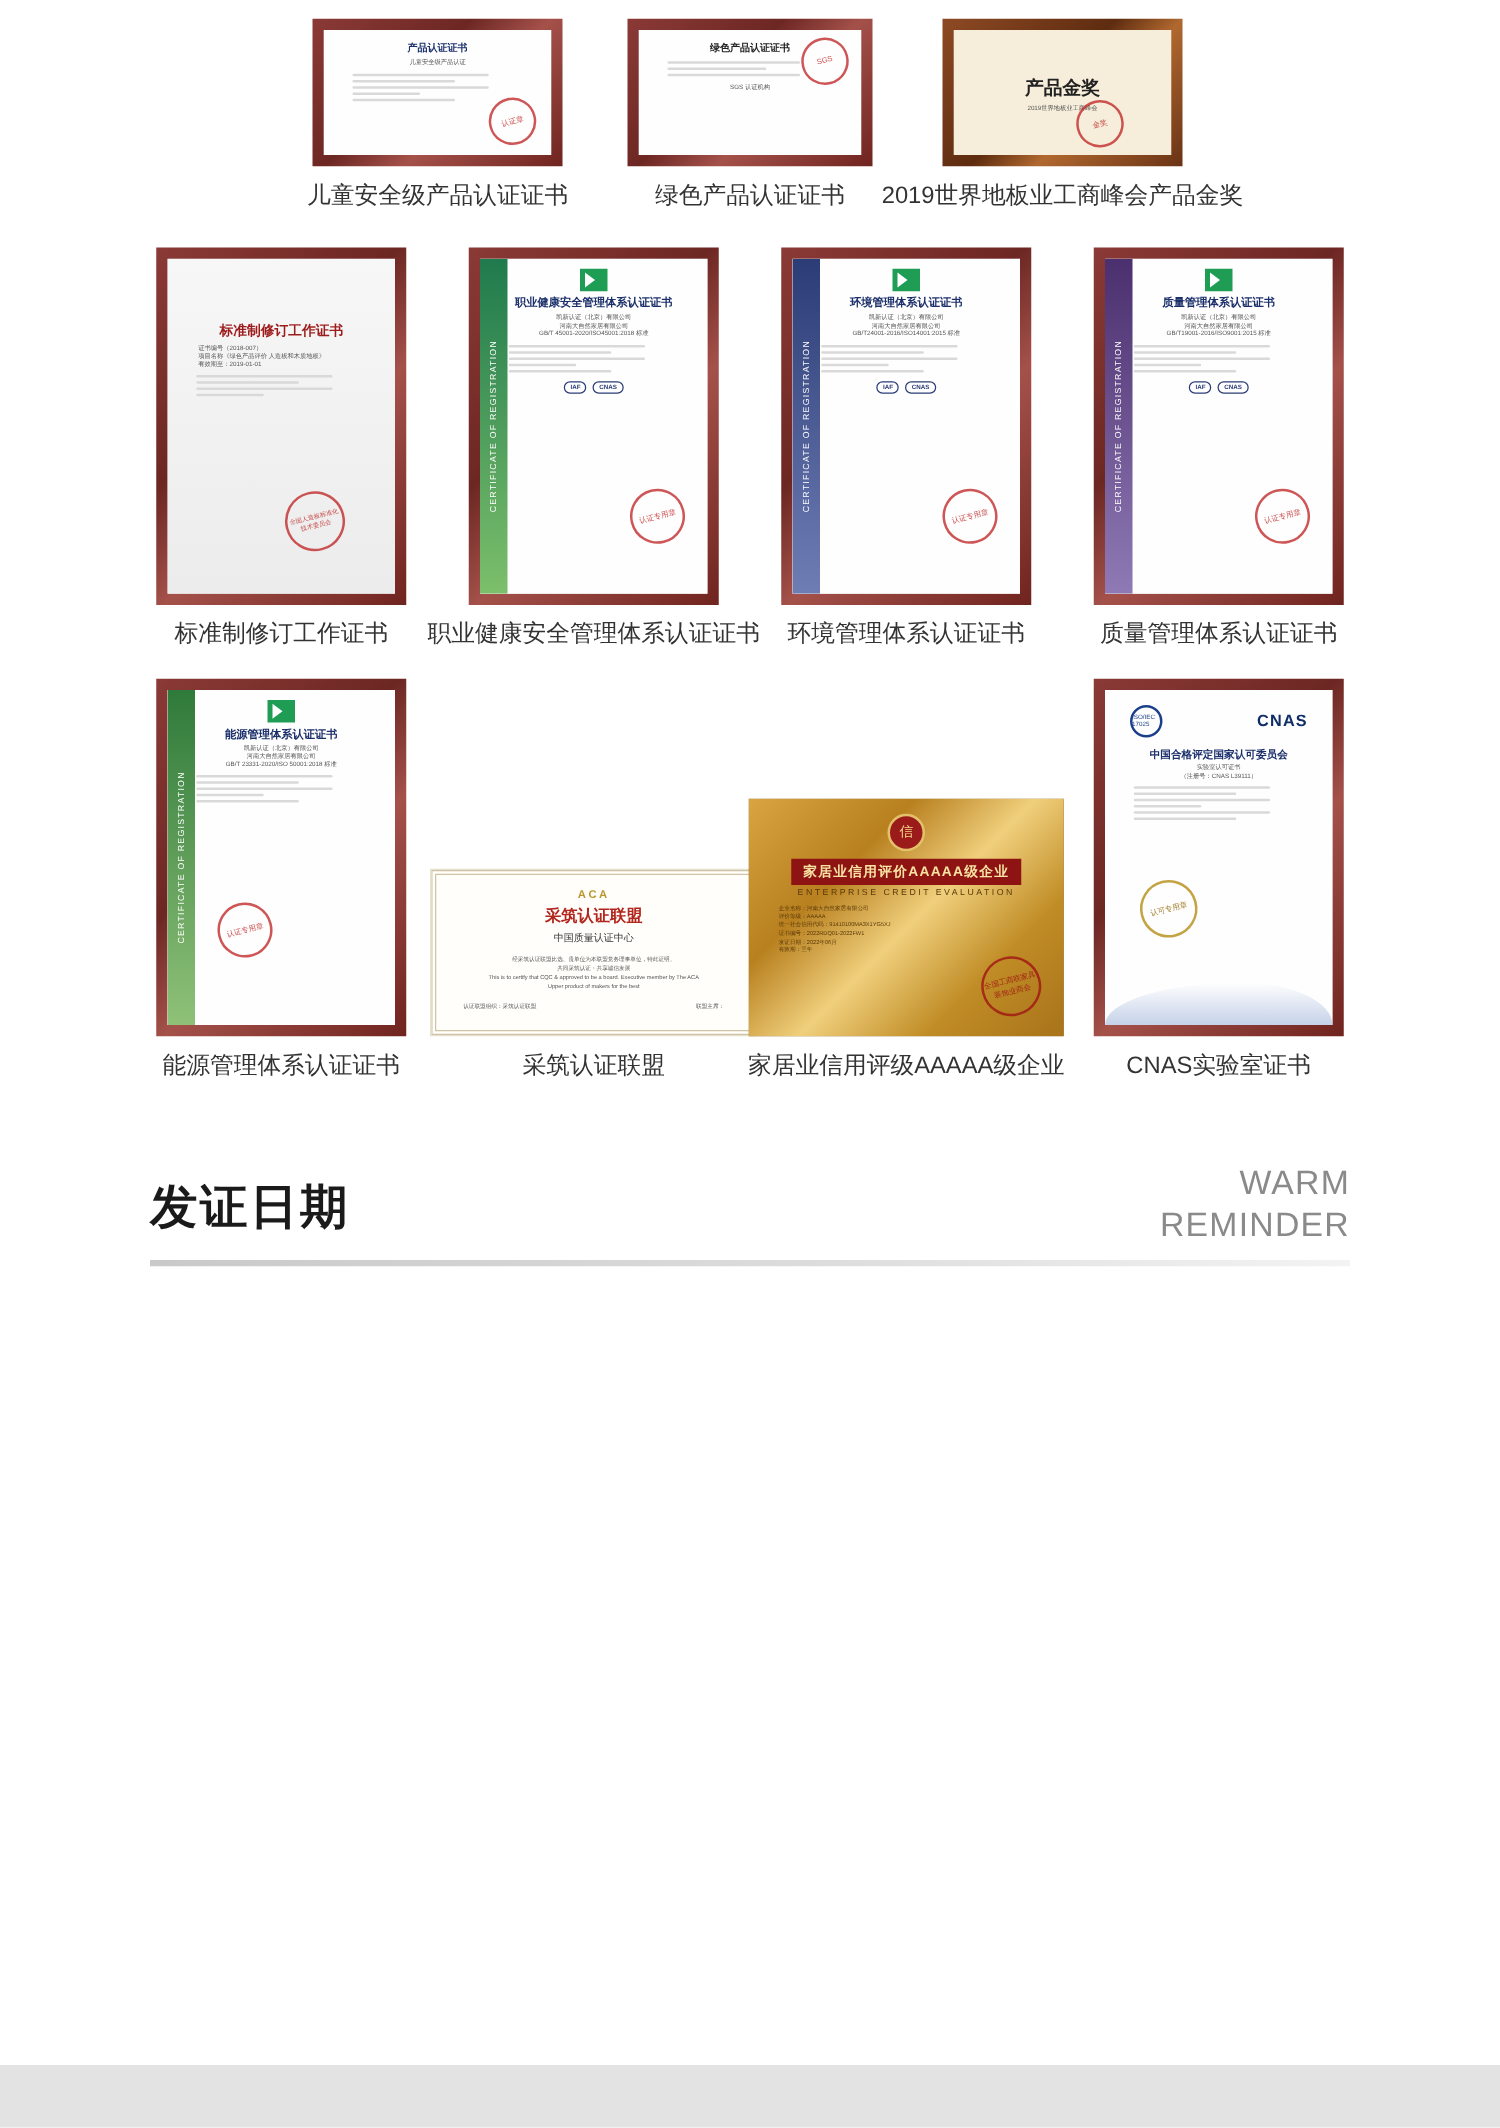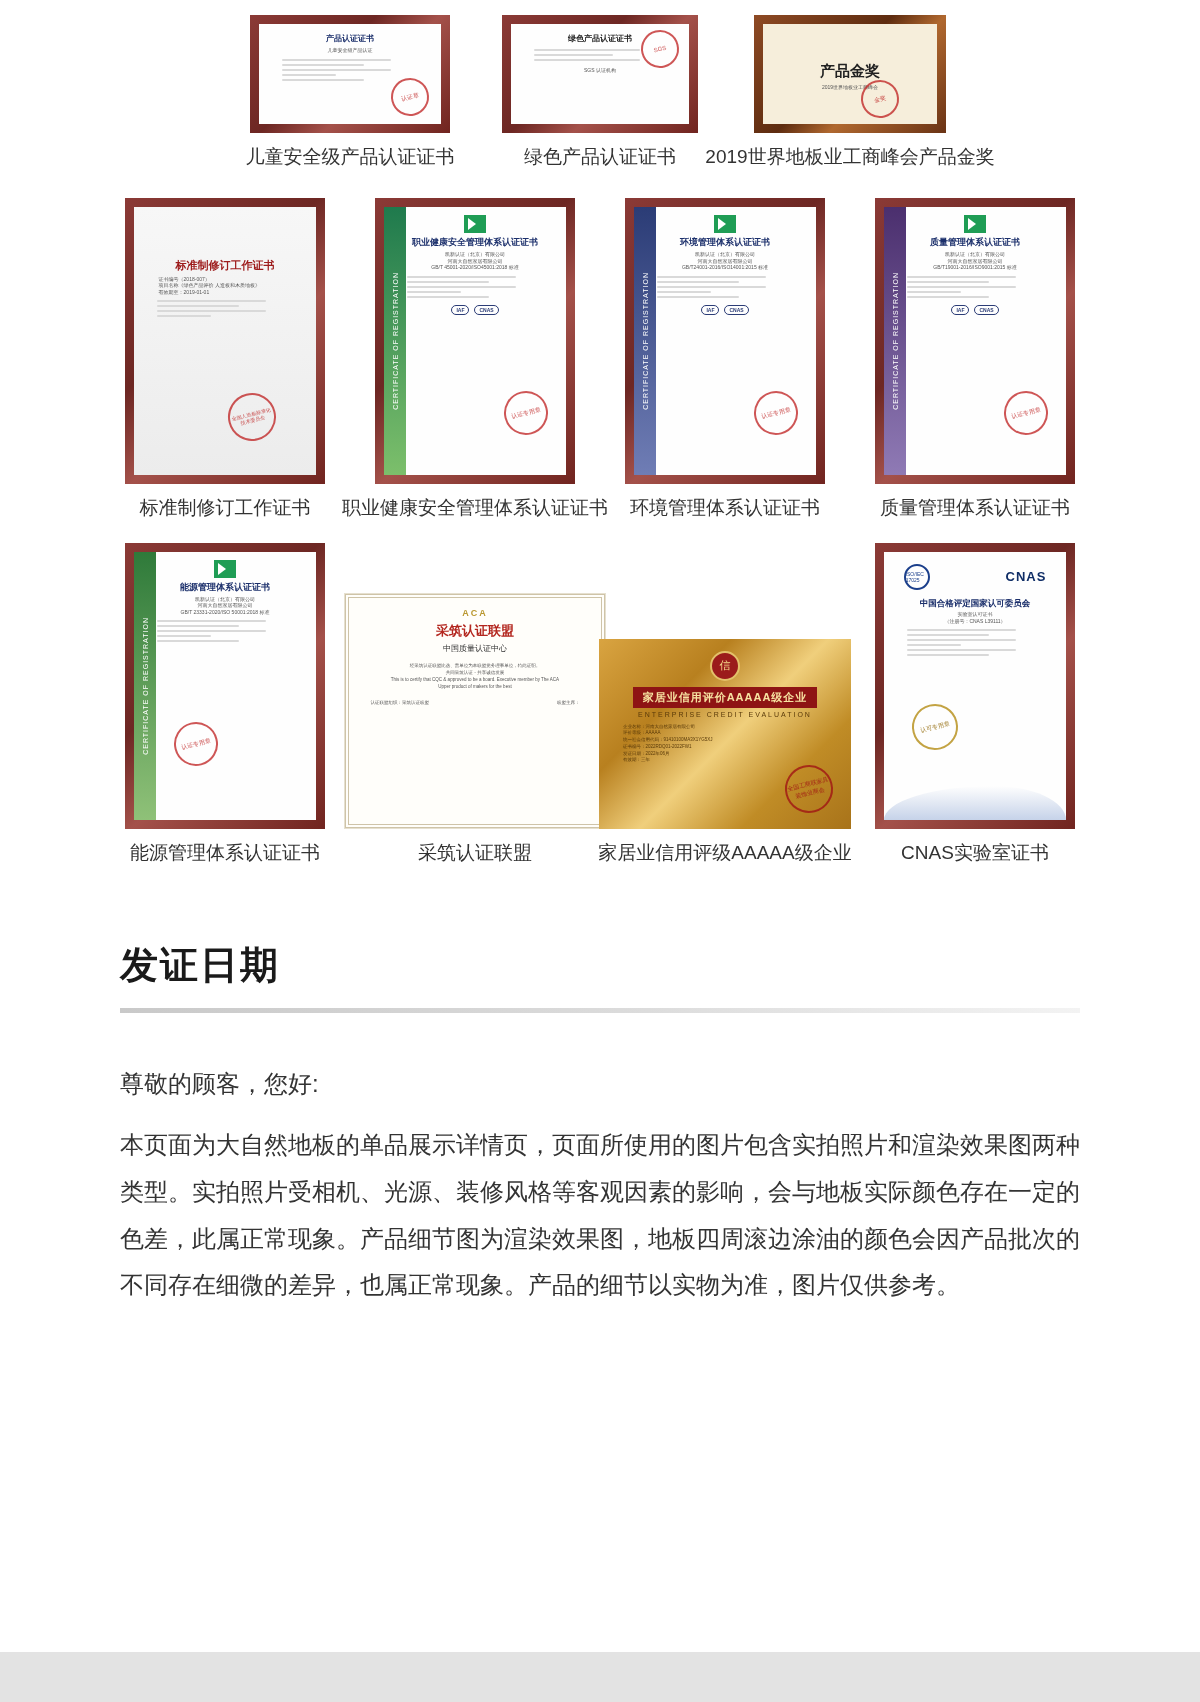--- a/index.html
+++ b/index.html
@@ -507,21 +507,21 @@
                 <i class="s"></i>
               </div>
             <div class="seal" style="left:40px;bottom:54px;width:40px;height:40px;">认证专用章</div>
           </div>
         </div>
       </div>
       <div class="cert-caption">能源管理体系认证证书</div>
     </div>
 
     <div class="cert-cell" style="align-self:flex-end;">
-      <div class="frame" style="width:262px;height:236px;background:#fffdf7;border:1px solid #e6e0cf;">
+      <div class="frame" style="width:262px;height:134px;background:#fffdf7;border:1px solid #e6e0cf;">
         <div class="aca-doc">
           <div class="aca-logo">ACA</div>
           <div class="aca-title">采筑认证联盟</div>
           <div class="aca-sub">中国质量认证中心</div>
           <div class="aca-body" style="white-space:pre-line;">经采筑认证联盟比选、贵单位为本联盟党务理事单位，特此证明。
 共同采筑认证・共享诚信发展
 This is to certify that CQC &amp; approved to be a board. Executive member by The ACA
 Upper product of makers for the best</div>
           <div class="aca-foot">
             <span>认证联盟组织：采筑认证联盟</span>
@@ -576,21 +576,21 @@
       </div>
       <div class="cert-caption">CNAS实验室证书</div>
     </div>
 
   </div>
 </div>
 
 <div class="reminder">
   <div class="rem-head">
     <div class="rem-title-cn">发证日期</div>
+    <div class="rem-title-en">
+      <div>WARM</div>
+      <div>REMINDER</div>
+    </div>
     <div class="rem-rule"></div>
   </div>
-  <div class="rem-body">
-    <div class="rem-greet">尊敬的顾客，您好:</div>
-    <div class="rem-para">本页面为大自然地板的单品展示详情页，页面所使用的图片包含实拍照片和渲染效果图两种类型。实拍照片受相机、光源、装修风格等客观因素的影响，会与地板实际颜色存在一定的色差，此属正常现象。产品细节图为渲染效果图，地板四周滚边涂油的颜色会因产品批次的不同存在细微的差异，也属正常现象。产品的细节以实物为准，图片仅供参考。</div>
-  </div>
 </div>
 
 <div class="footer-strip"></div>
 
 </body></html>

